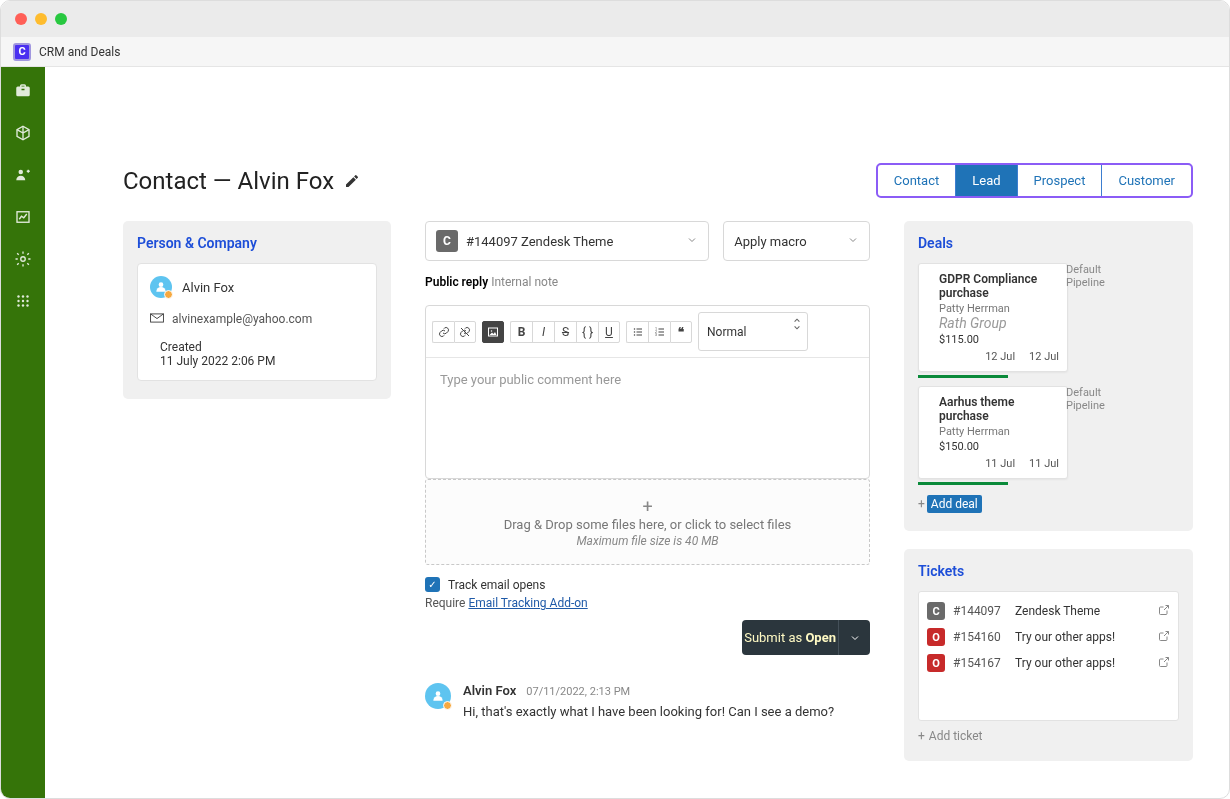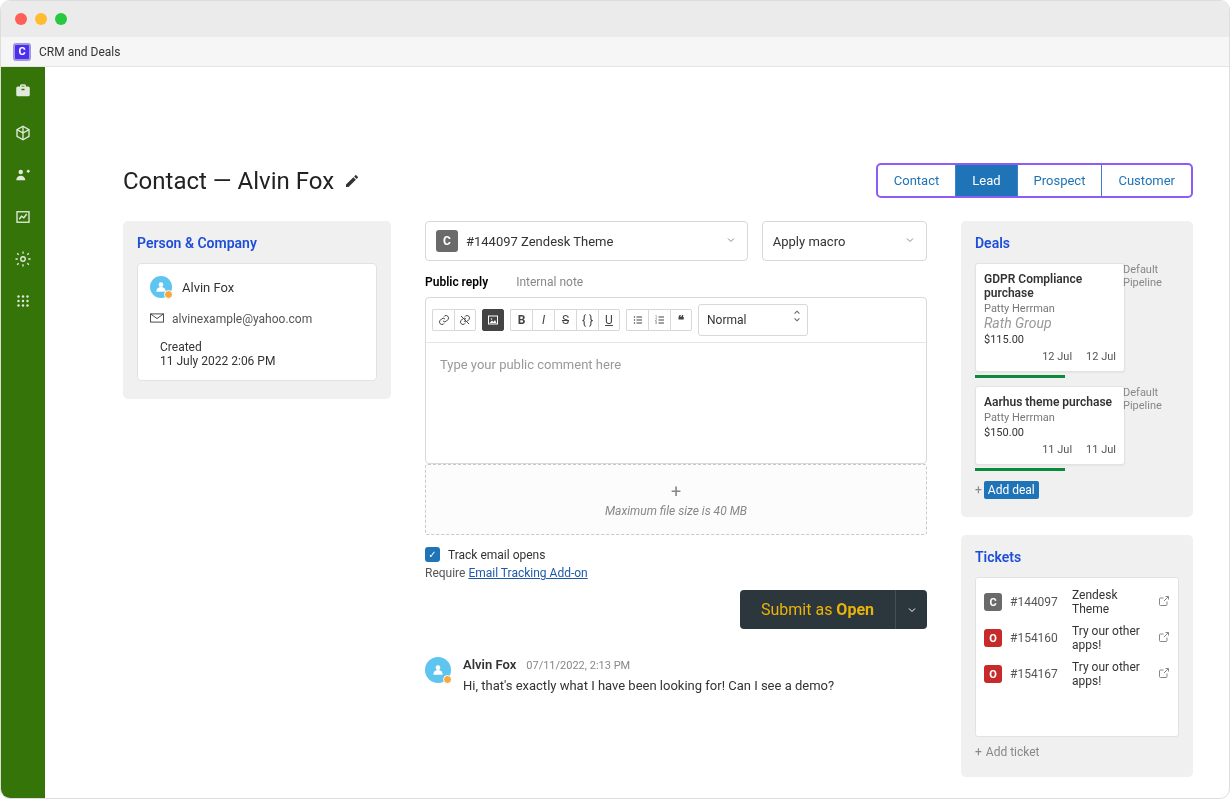--- a/index.html
+++ b/index.html
@@ -11,21 +11,21 @@
 .t-yellow { background: #febc2e; }
 .t-green { background: #28c840; }
 .appbar { height: 30px; background: #f6f6f6; border-bottom: 1px solid #e5e5e5; display: flex; align-items: center; padding: 0 12px; gap: 8px; }
 .appbar-icon { width: 18px; height: 18px; background: #4a2ff1; border: 2px solid #a197df; border-radius: 3px; display: flex; align-items: center; justify-content: center; color: #fff; font-weight: 700; font-size: 11px; }
 .appbar-title { font-size: 12px; color: #333; }
 .body { flex: 1; display: flex; overflow: hidden; }
 .sidebar { width: 44px; background: #2e7d0a; background: #357409; display: flex; flex-direction: column; align-items: center; padding-top: 14px; gap: 22px; }
 .sidebar .sicon { width: 20px; height: 20px; display: flex; align-items: center; justify-content: center; color: #fff; opacity: 0.85; cursor: pointer; }
 .left-col { width: 268px; flex-shrink: 0; }
 .middle-col { flex: 1; min-width: 0; }
-.right-col { width: 232px; flex-shrink: 0; }
+.right-col { width: 289px; flex-shrink: 0; }
 .page-title { font-size: 24px; font-weight: 400; color: #222; display: flex; align-items: center; gap: 10px; }
 .edit-icon { cursor: pointer; color: #333; }
 .tabs { display: flex; border: 2px solid #8b5cf6; border-radius: 5px; overflow: hidden; }
 .tab { padding: 8px 16px; font-size: 13px; color: #1f73b7; cursor: pointer; border-right: 1px solid #3d7ed0; }
 .tab:last-child { border-right: none; }
 .tab.active { background: #1f73b7; color: #fff; }
 .panel { background: #f0f0f0; border-radius: 5px; padding: 14px 14px 18px 14px; margin-bottom: 18px; }
 .panel-title { font-size: 14px; font-weight: 600; color: #1d4ed8; margin-bottom: 12px; }
 .card { background: #fff; border-radius: 4px; border: 1px solid #e2e2e2; padding: 12px; }
 .person-row { display: flex; align-items: center; gap: 10px; margin-bottom: 14px; }
@@ -35,53 +35,53 @@
 .person-name { font-size: 13px; color: #333; }
 .email-row { display: flex; align-items: center; gap: 8px; font-size: 12px; color: #555; margin-bottom: 14px;}
 .email-row .micon { width: 14px; height: 10px; }
 .created-label { font-size: 12px; color: #333; padding-left: 10px;}
 .created-date { font-size: 12px; color: #333; padding-left: 10px; }
 .ticket-select-row { display: flex; gap: 14px; margin-bottom: 14px; }
 .select-box { flex: 1; border: 1px solid #d8d8d8; border-radius: 4px; height: 40px; display: flex; align-items: center; padding: 0 10px; gap: 8px; font-size: 13px; color: #333; background: #fff; cursor: pointer; position: relative; }
 .select-box .chev { margin-left: auto; color: #888; }
 .badge { width: 22px; height: 22px; background: #6a6a6a; color: #fff; border-radius: 3px; display: flex; align-items: center; justify-content: center; font-size: 12px; font-weight: 700; }
 .badge-red { background: #c72a2a; }
-.reply-tabs { display: flex; gap: 28px; font-size: 12px; margin-bottom: 8px; }
+.reply-tabs { display: flex; gap: 3px; font-size: 12px; margin-bottom: 16px; }
 .reply-tab { color: #888; cursor: pointer; }
 .reply-tab.active { color: #000; font-weight: 600; }
 .editor { border: 1px solid #d8d8d8; border-radius: 4px; background: #fff; }
 .toolbar { display: flex; gap: 6px; padding: 6px; border-bottom: 1px solid #e6e6e6; align-items: center; }
 .tbtn { width: 22px; height: 22px; border: 1px solid #d8d8d8; border-radius: 2px; display: flex; align-items: center; justify-content: center; cursor: pointer; font-size: 12px; color: #444; background: #fff; }
 .tbtn-group { display: flex; }
 .tbtn-group .tbtn { border-radius: 0; border-right: none; }
 .tbtn-group .tbtn:first-child { border-radius: 2px 0 0 2px; }
 .tbtn-group .tbtn:last-child { border-radius: 0 2px 2px 0; border-right: 1px solid #d8d8d8; }
-.format-select { height: 32px; border: 1px solid #d8d8d8; border-radius: 3px; padding: 0 22px 0 8px; font-size: 12px; color: #333; background: #fff; display: flex; align-items: center; position: relative; min-width: 110px; cursor: pointer; }
+.format-select { height: 39px; border: 1px solid #d8d8d8; border-radius: 3px; padding: 0 22px 0 8px; font-size: 12px; color: #333; background: #fff; display: flex; align-items: center; position: relative; min-width: 110px; cursor: pointer; }
 .format-select::after { content: ""; position: absolute; right: 6px; top: 4px; width: 8px; height: 14px; }
 .editor-body { padding: 14px; min-height: 120px; font-size: 13px; color: #999; }
 .attachments-label { font-size: 12px; color: #555; margin-top: 18px; margin-bottom: 4px; }
 .dropzone { border: 1px dashed #c8c8c8; border-radius: 3px; padding: 16px; text-align: center; color: #777; font-size: 13px; background: #fcfcfc; }
 .dropzone .plus { font-size: 18px; color: #888; }
 .dropzone .hint2 { font-style: italic; font-size: 12px; color: #888; margin-top: 2px;}
 .track-row { display: flex; align-items: center; gap: 8px; margin-top: 12px; font-size: 12px; color: #333; }
 .checkbox { width: 15px; height: 15px; background: #1f73b7; border-radius: 3px; display: flex; align-items: center; justify-content: center; color: #fff; font-size: 10px; }
 .require-row { font-size: 12px; color: #555; margin-top: 4px; }
 .require-row a { color: #1f5aa8; text-decoration: underline; cursor: pointer; }
 .submit-row { display: flex; justify-content: flex-end; margin-top: 10px; }
-.submit-btn { background: #2b363d; color: #eab308; border-radius: 4px 0 0 4px; padding: 10px 21px; font-size: 16px; cursor: pointer; }
+.submit-btn { background: #2b363d; color: #fef9c3; border-radius: 4px 0 0 4px; padding: 10px 2px; font-size: 13px; cursor: pointer; }
 .submit-btn .open { font-weight: 700; }
 .submit-chev { background: #2b363d; border-left: 1px solid #445059; border-radius: 0 4px 4px 0; width: 32px; display: flex; align-items: center; justify-content: center; color: #fff; cursor: pointer; }
 .comment { display: flex; gap: 12px; margin-top: 28px; }
 .comment .avatar { width: 26px; height: 26px; flex-shrink: 0;}
 .comment-head { display: flex; gap: 10px; align-items: baseline; }
 .comment-head .nm { font-weight: 600; font-size: 13px; color: #333; }
 .comment-head .ts { font-size: 11px; color: #888; }
 .comment-body { font-size: 13px; color: #333; margin-top: 6px; }
 .deals-panel .panel-title, .tickets-panel .panel-title { padding-left: 0; }
-.deal-card { background: #fff; border: 1px solid #e2e2e2; border-radius: 3px; padding: 8px 8px 8px 8px; position: relative; margin-bottom: 4px; box-shadow: 0 1px 2px rgba(0,0,0,0.05); }
+.deal-card { background: #fff; border: 1px solid #e2e2e2; border-radius: 3px; padding: 8px 8px 8px 20px; position: relative; margin-bottom: 4px; box-shadow: 0 1px 2px rgba(0,0,0,0.05); }
 .deal-wrap { position: relative; margin-bottom: 8px; }
 .deal-title { font-size: 12px; font-weight: 600; color: #333; }
 .deal-person { font-size: 11px; color: #777; margin-top: 2px;}
 .deal-company { font-size: 14px; color: #999; font-style: italic; }
 .deal-amount { font-size: 11px; color: #333; margin-top: 2px; }
 .deal-dates { display: flex; justify-content: flex-end; gap: 14px; font-size: 11px; color: #555; margin-top: 4px; }
 .deal-pipeline { font-size: 11px; color: #888; position: absolute; right: -58px; top: 0; text-align: left; width: 60px; }
 .deal-card-container { position: relative; width: 150px; }
 .deal-bar { height: 3px; background: #0a8a3a; width: 60%; margin-top: -1px; }
 .add-deal { display: inline-flex; align-items: center; gap: 2px; font-size: 12px; cursor: pointer; }
@@ -290,20 +290,21 @@
                 <span style="position:absolute;right:6px;top:3px"><svg width="8" height="16" viewBox="0 0 10 20">
                       <path d="M2 7l3-3 3 3M2 13l3 3 3-3" fill="none" stroke="#666" stroke-width="1.4"></path>
                     </svg></span>
               </div>
             </div>
             <div class="editor-body">Type your public comment here</div>
           </div>
 
           <div class="dropzone">
             <div class="plus">+</div>
+            <div>Drag &amp; Drop some files here, or click to select files</div>
             <div class="hint2">Maximum file size is 40 MB</div>
           </div>
 
           <div class="track-row">
             <div class="checkbox">✓</div>
             <span>Track email opens</span>
           </div>
           <div class="require-row">
             <span>Require </span><a>Email Tracking Add-on</a>
           </div>

